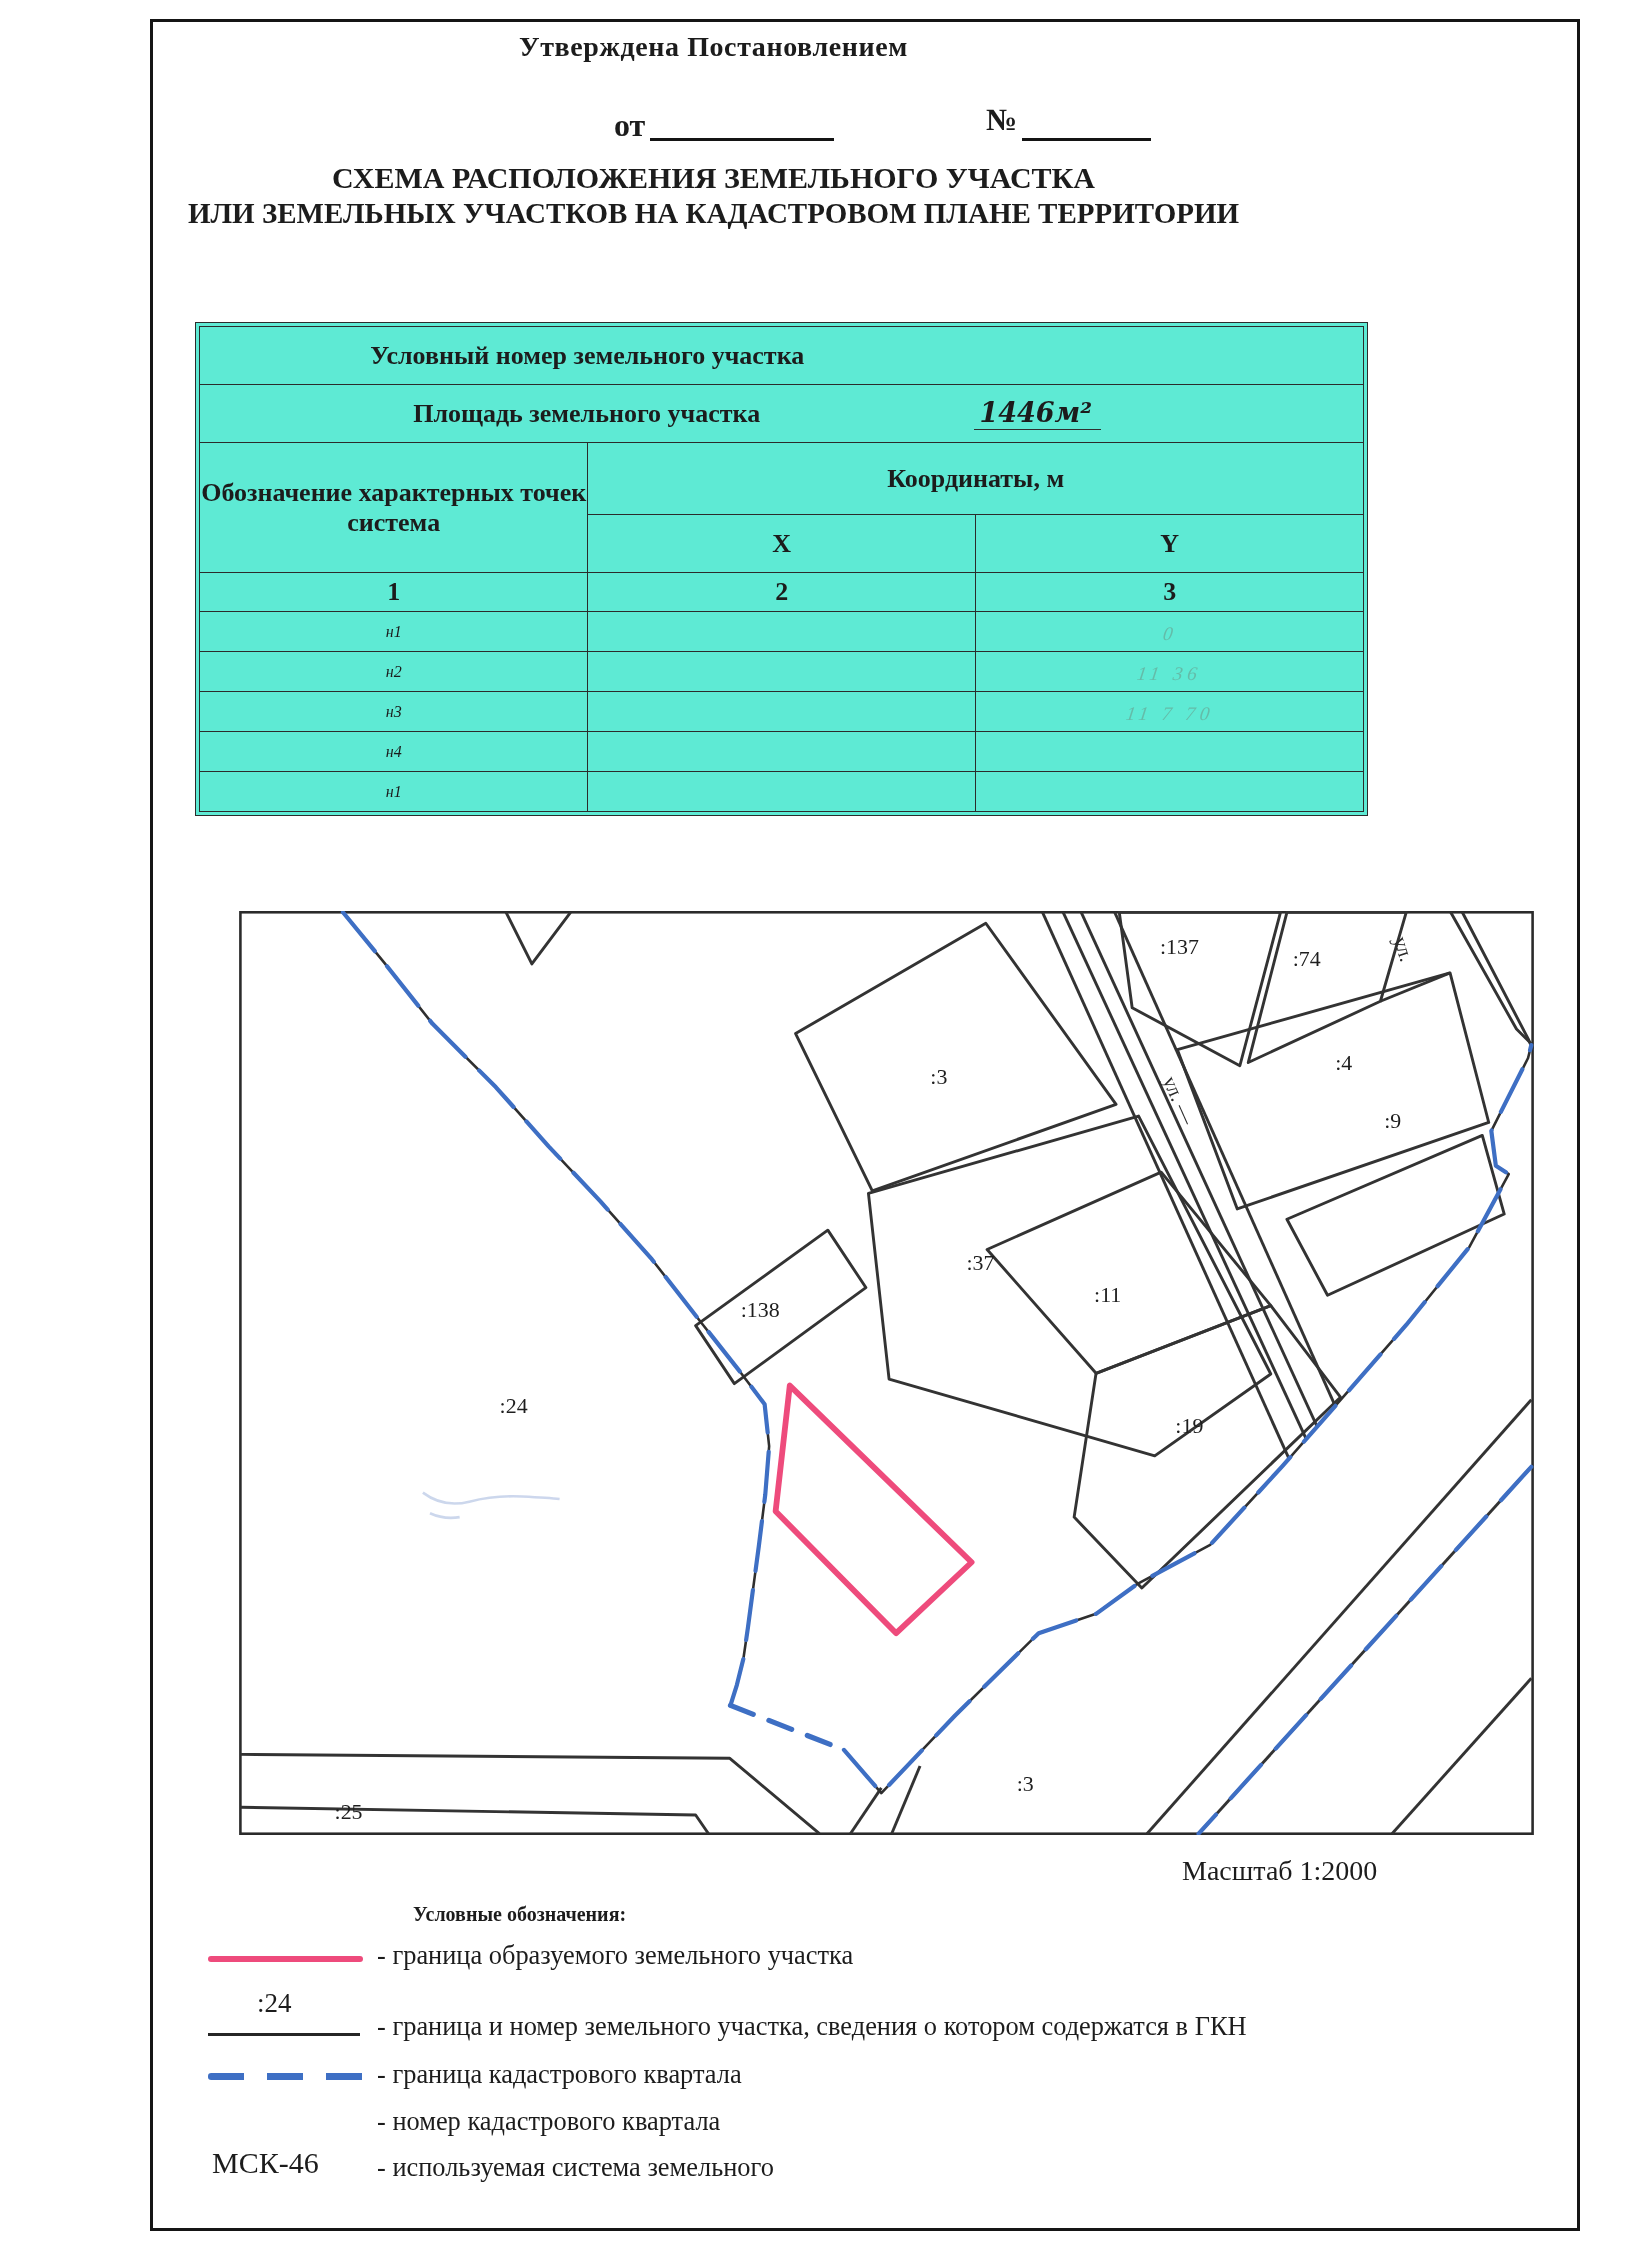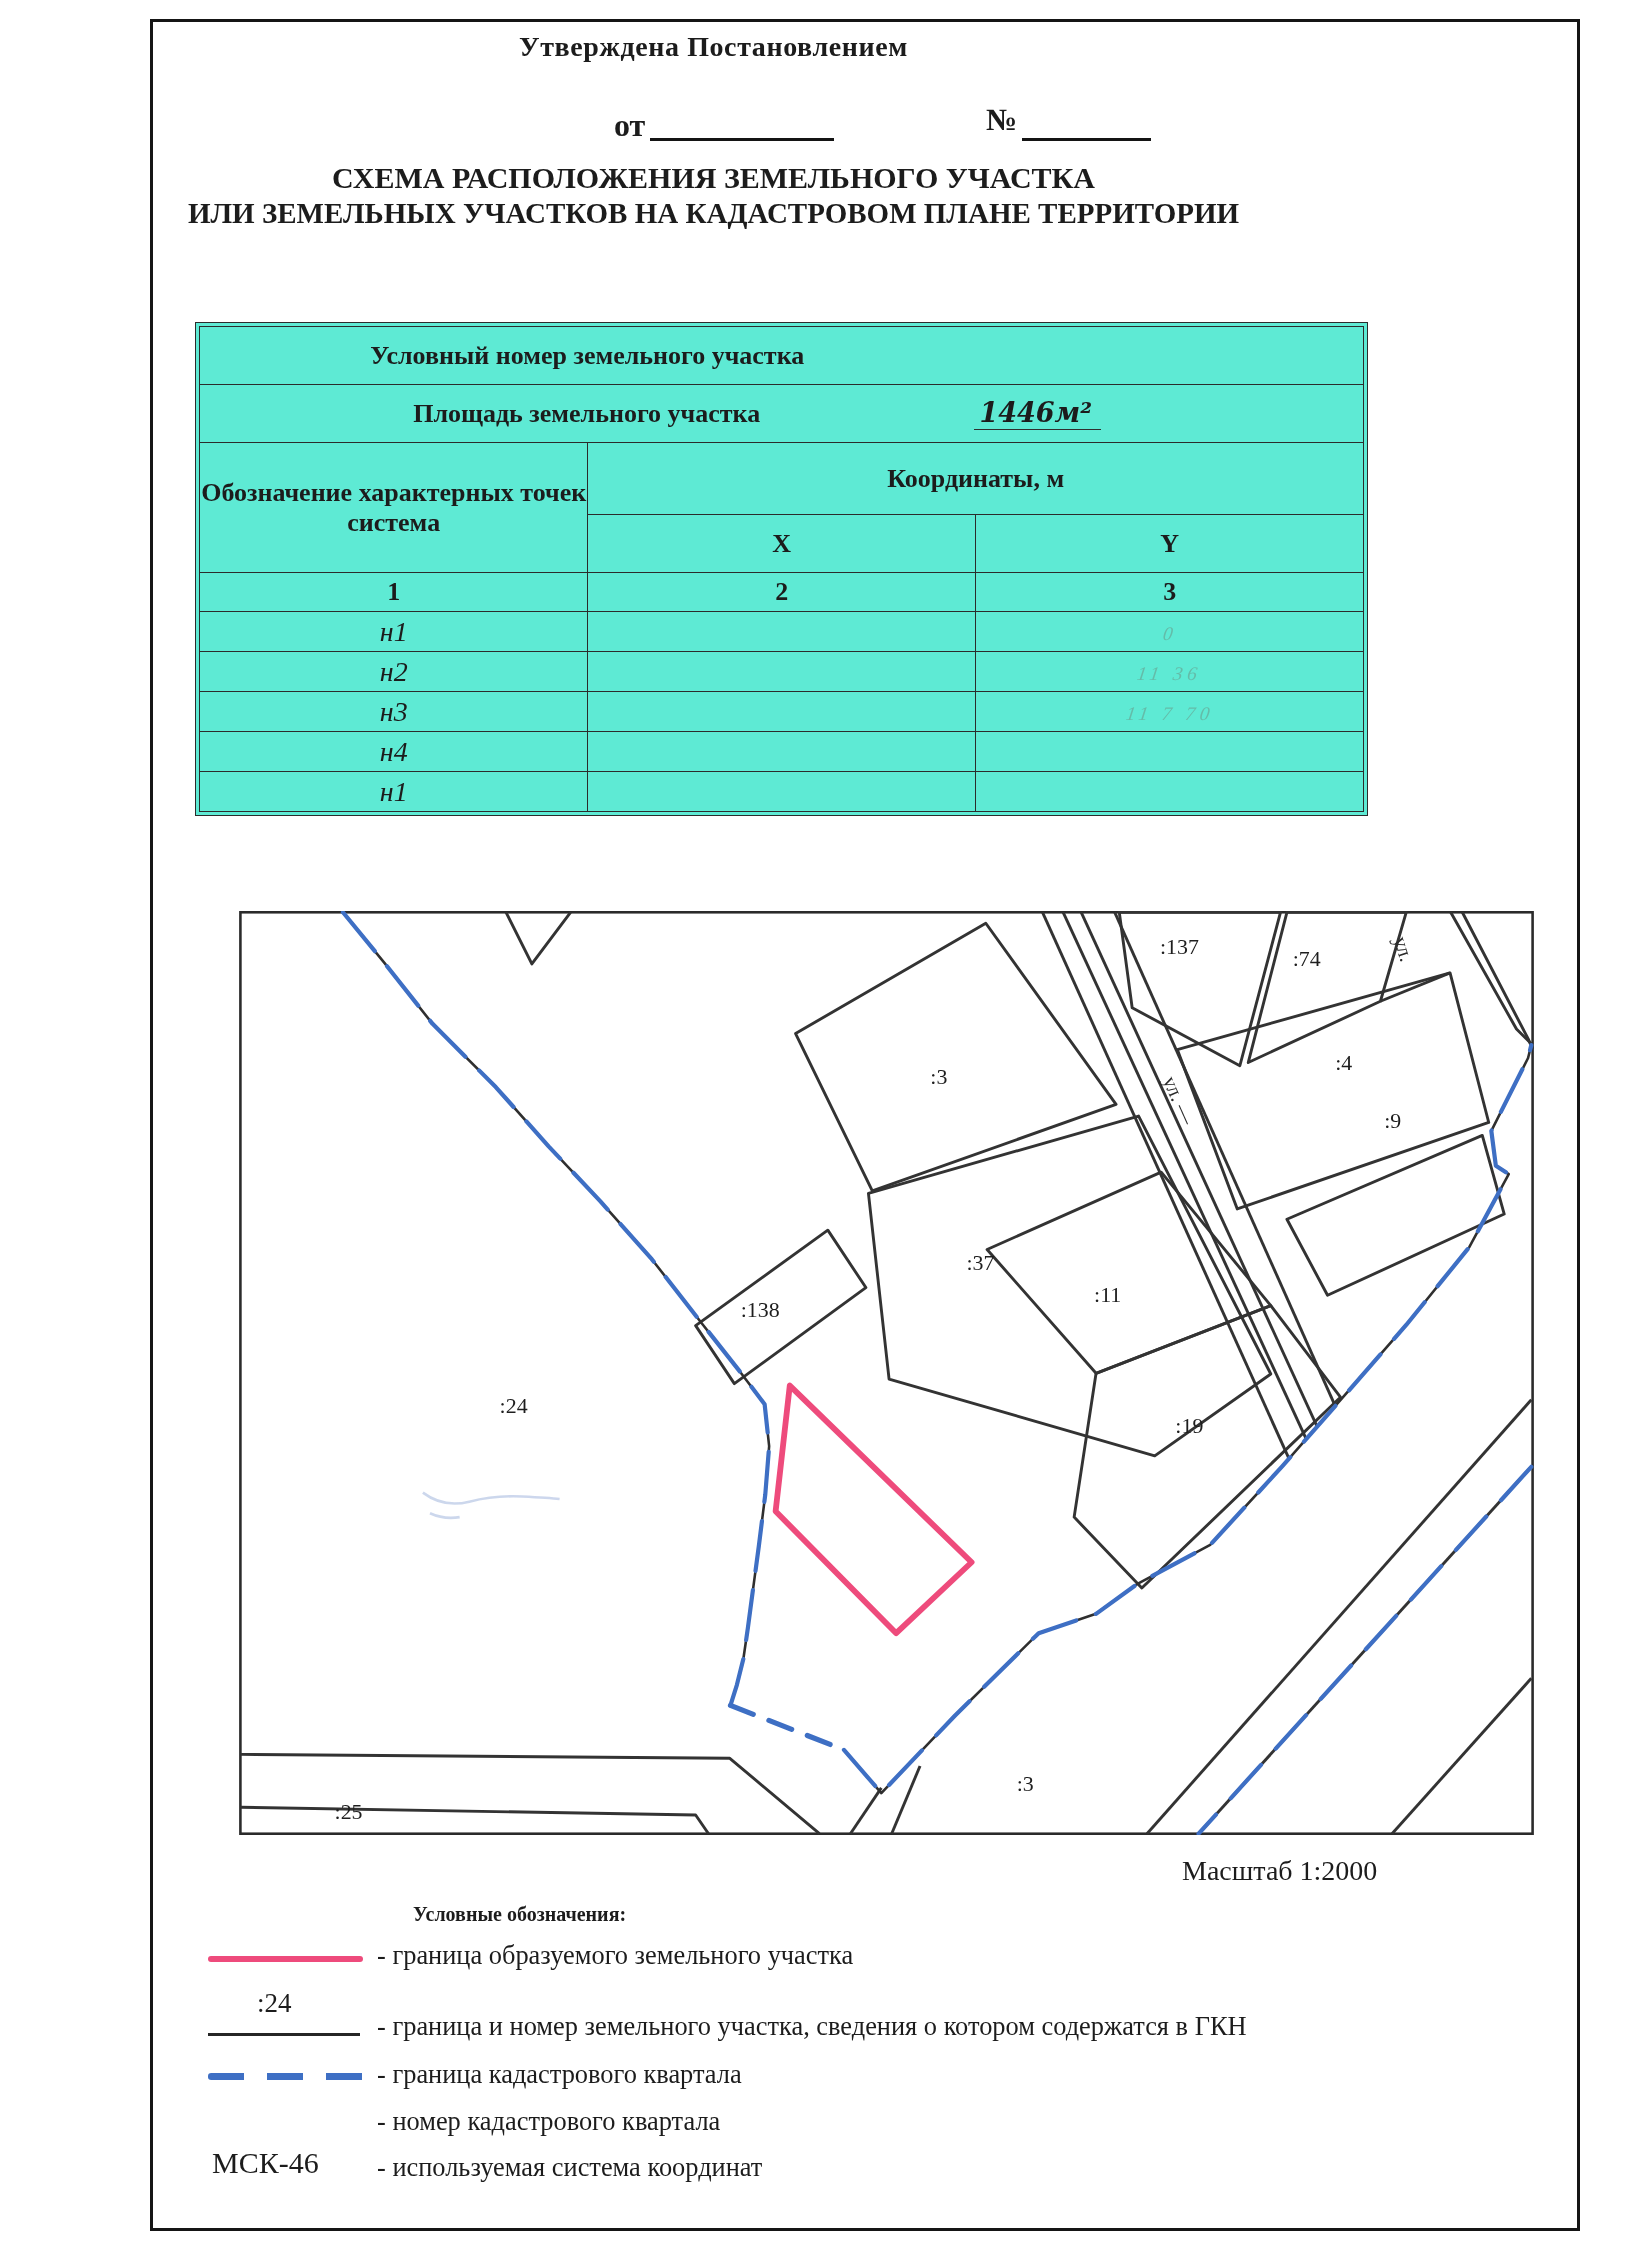--- a/index.html
+++ b/index.html
@@ -18,21 +18,21 @@
   table{border-collapse:collapse;width:100%;table-layout:fixed;}
   td{border:1.9px solid #2b2b2b;font-size:26px;vertical-align:middle;padding:0;}
   .c1{width:391px;} .c2{width:387px;} .c3{width:383px;}
   .th{font-weight:bold;}
   .rowH1{height:58px;} .rowH2{height:58px;} .rowH3{height:72px;} .rowH4{height:58px;} .rowNum{height:39px;} .rowData{height:40px;}
   .padL1{padding-left:170px;text-align:left;}
   .padL2{padding-left:213px;text-align:left;}
   .center{text-align:center;}
   .area-cell{position:relative;}
   .area-val{position:absolute;left:774px;top:11.6px;font-style:italic;font-size:27px;border-bottom:1.9px solid #2f2f2f;padding:0 9px 1.3px 5.2px;font-family:"DejaVu Serif",serif;}
-  .pt{font-style:italic;font-size:28px;}
+  .pt{font-style:italic;font-size:16px;}
   .ghost{opacity:.33;color:#6f6254;font-style:italic;letter-spacing:4.5px;font-size:19.3px;transform:skewX(-8deg);display:inline-block;}
 
   .map-box{left:239px;top:911px;width:1295px;height:924px;}
   svg text{font-family:"Liberation Serif",serif;font-size:34px;fill:#1e1e1e;}
   svg text.street{font-size:32px;fill:#2a2a2a;}
 
   .scale{top:1855px;left:1182px;font-size:28px;}
   .leg-title{top:1903px;left:413px;font-size:20px;font-weight:bold;}
   .leg-text{font-size:26.4px;}
   .lt1{top:1940px;left:377px;} .lt2{top:2011px;left:377px;} .lt3{top:2059px;left:377px;}
@@ -194,14 +194,14 @@
 <div class="abs sw-24">:24</div>
 <div class="abs sw-line"></div>
 <div class="abs leg-text lt2">- граница и номер земельного участка, сведения о котором содержатся в ГКН</div>
 
 <div class="abs sw-dash"></div>
 <div class="abs leg-text lt3">- граница кадастрового квартала</div>
 
 <div class="abs leg-text lt4">- номер кадастрового квартала</div>
 
 <div class="abs sw-msk">МСК-46</div>
-<div class="abs leg-text lt5">- используемая система координат</div>
+<div class="abs leg-text lt5">- используемая система земельного</div>
 
 
 </body></html>

